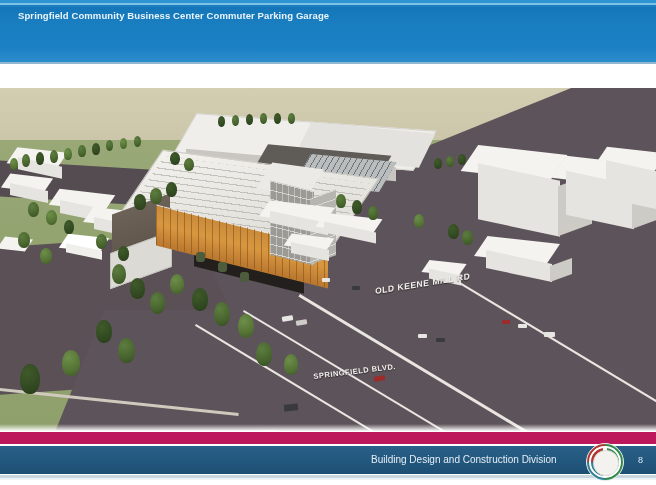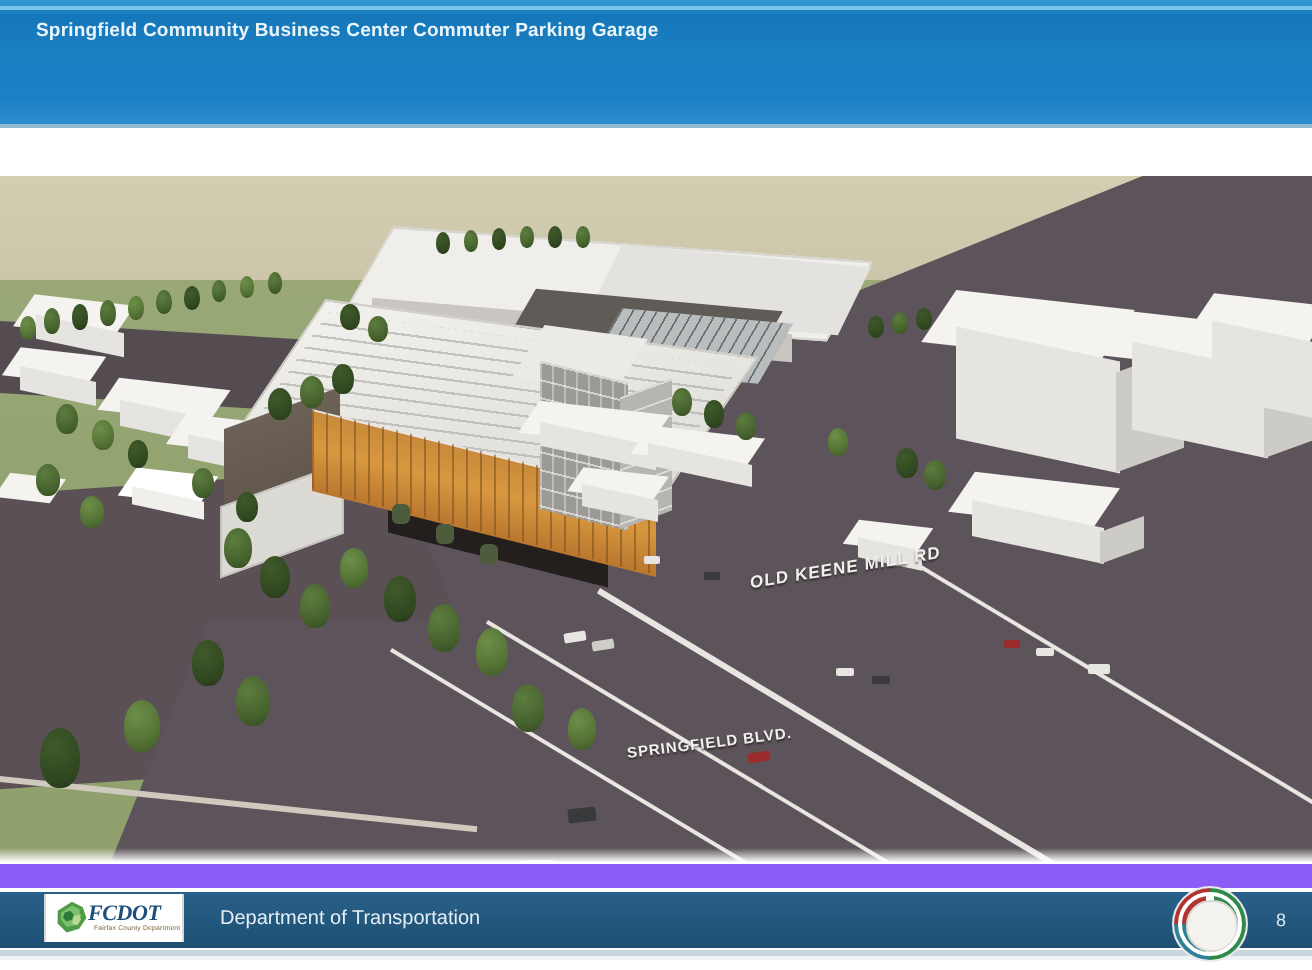--- a/index.html
+++ b/index.html
@@ -12,21 +12,21 @@
     height: 485px;
     overflow: hidden;
     font-family: "Liberation Sans", sans-serif;
     position: relative;
   }
 
   
   .slide {
     position: absolute;
     inset: 0;
-    background: #8b5cf6;
+    background: #be185d;
   }
 
   
   .header {
     position: absolute;
     left: 0; top: 0;
     width: 656px;
     height: 64px;
     background: linear-gradient(180deg, #1273b5 0%, #1a7fc1 40%, #1b80c4 75%, #2f8fcd 100%);
     overflow: hidden;
@@ -705,33 +705,23 @@
 
     <div class="render-bottom-fade"></div>
   </div>
 
   <div class="footer">
     <div class="footer-bar"></div>
     <div class="footer-rule"></div>
     <div class="footer-rule2"></div>
   </div>
 
-  <div class="logo-fcdot">
-    <svg class="leaf" viewBox="0 0 20 20">
-      <polygon points="10,1 16,4 18,10 14,16 7,18 2,13 2,6" fill="#4f9b46"></polygon>
-      <polygon points="10,3 14,5 15,9 12,14 7,15 4,11 4,7" fill="#7cc16e"></polygon>
-      <polygon points="6,7 9,6 11,8 10,11 7,12 5,10" fill="#2f7a36"></polygon>
-      <polygon points="11,9 14,8 15,11 13,14 10,13" fill="#b9d98e"></polygon>
-    </svg>
-    <div class="fcdot-text">FCDOT</div>
-    <div class="fcdot-sub">Fairfax County Department of Transportation</div>
-  </div>
-
-  <div class="footer-dept">Department of Transportation</div>
-
+
+
+  <div class="footer-div">Building Design and Construction Division</div>
 
   <div class="seal">
     <div class="quad q1"></div>
     <div class="quad q2"></div>
     <div class="quad q3"></div>
     <div class="quad q4"></div>
     <div class="bar"></div>
     <div class="inner"></div>
     <div class="ring"></div>
   </div>

